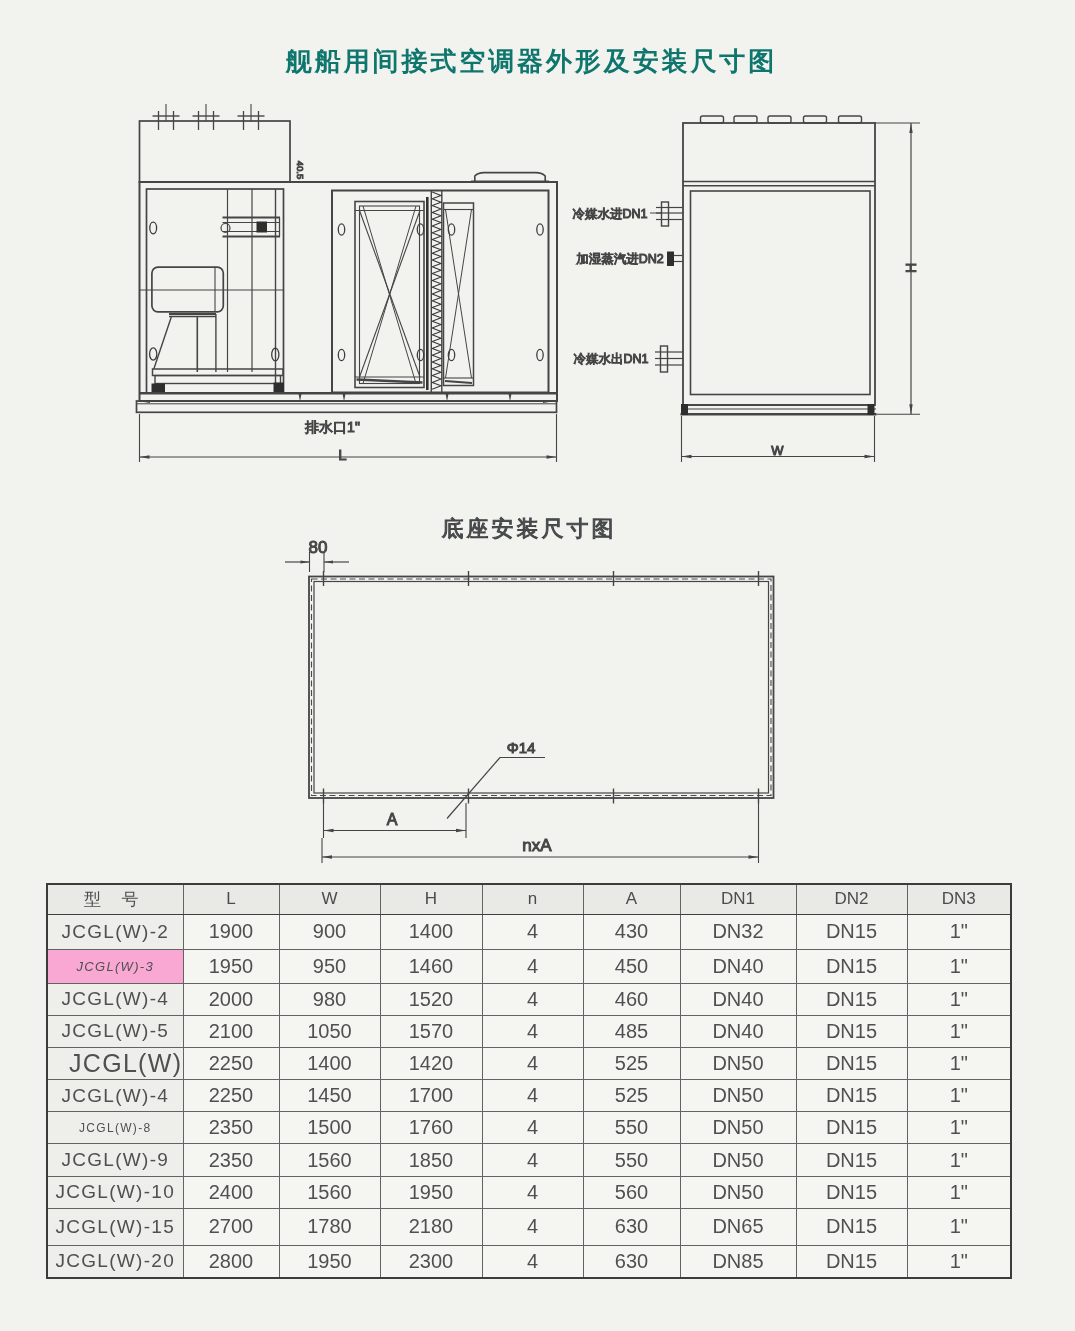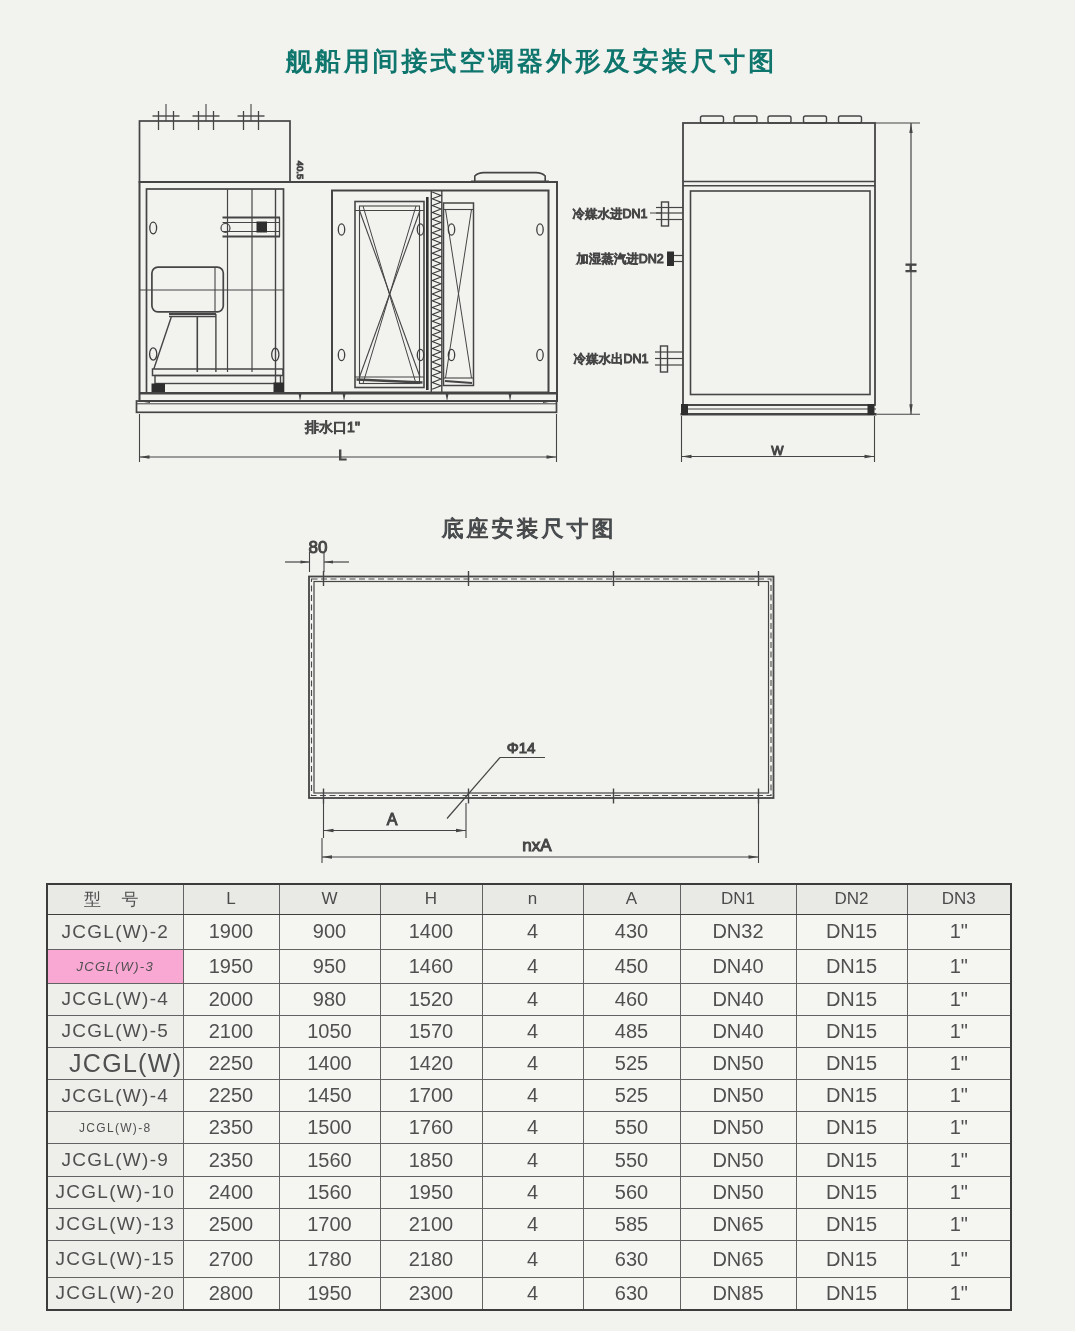--- a/index.html
+++ b/index.html
@@ -349,31 +349,20 @@
           <td style="background:#eeeeeb;font-size:19px;letter-spacing:1.3px;">JCGL(W)-10</td>
           <td>2400</td>
           <td>1560</td>
           <td>1950</td>
           <td>4</td>
           <td>560</td>
           <td>DN50</td>
           <td>DN15</td>
           <td>1"</td>
         </tr>
-<tr style="height:32.2px;">
-          <td style="background:#eeeeeb;font-size:19px;letter-spacing:1.3px;">JCGL(W)-13</td>
-          <td>2500</td>
-          <td>1700</td>
-          <td>2100</td>
-          <td>4</td>
-          <td>585</td>
-          <td>DN65</td>
-          <td>DN15</td>
-          <td>1"</td>
-        </tr>
 <tr style="height:37px;">
           <td style="background:#eeeeeb;font-size:19px;letter-spacing:1.3px;">JCGL(W)-15</td>
           <td>2700</td>
           <td>1780</td>
           <td>2180</td>
           <td>4</td>
           <td>630</td>
           <td>DN65</td>
           <td>DN15</td>
           <td>1"</td>

